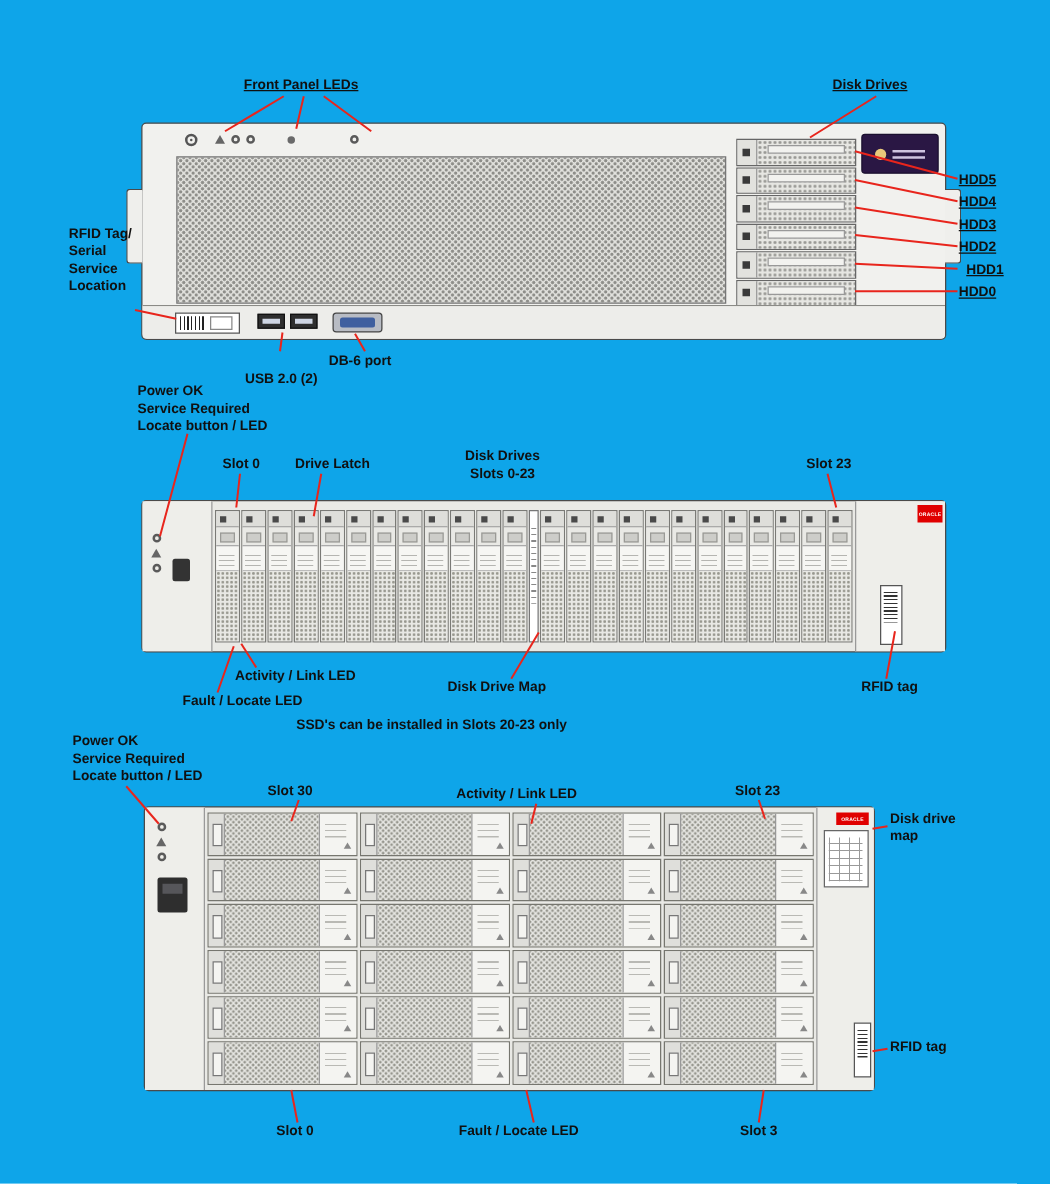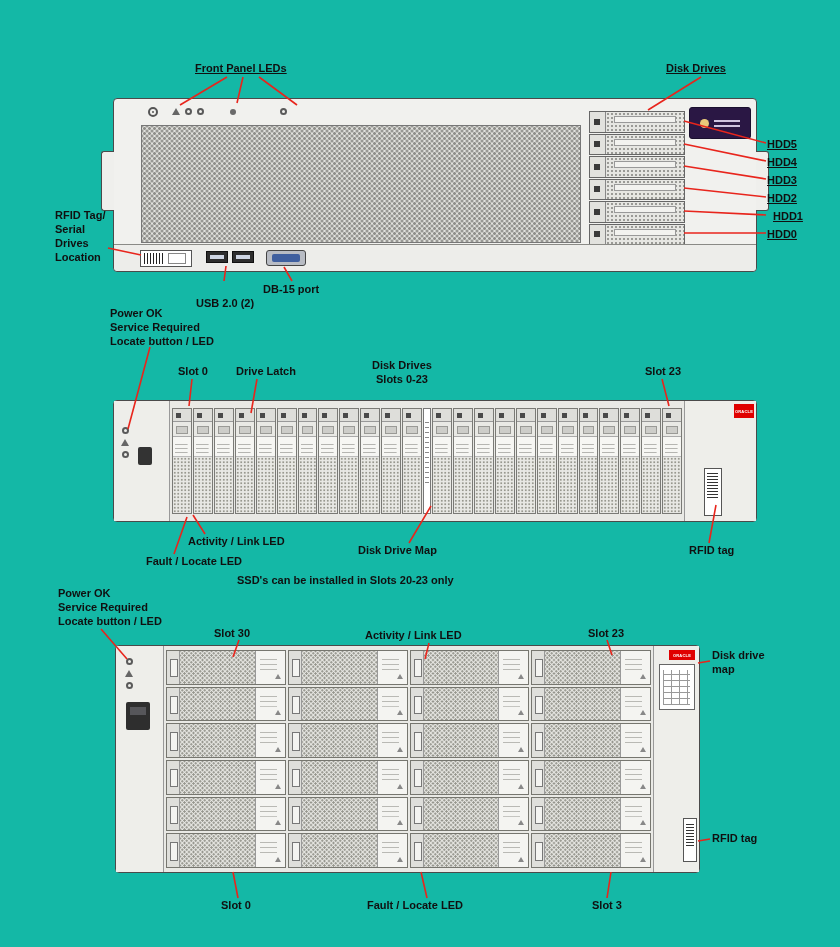--- a/index.html
+++ b/index.html
@@ -1,18 +1,18 @@
 <!DOCTYPE html>
 <html style="--callout: #e8251c; --oracle-red: #e00000;"><head>
 <meta charset="utf-8">
 <style>
   *{box-sizing:border-box;margin:0;padding:0}
   html,body{background:#fff}
   body{width:840px;height:947px;font-family:"Liberation Sans",sans-serif}
-  .canvas{position:relative;width:840px;height:947px;background:#14b8a6;overflow:hidden}
+  .canvas{position:relative;width:840px;height:947px;background:#0ea5e9;overflow:hidden}
   svg.callouts{position:absolute;left:0;top:0;z-index:30;pointer-events:none}
   .cl{stroke:var(--callout,#e8251c);stroke-width:1.6px}
   .label{position:absolute;z-index:20;font-weight:bold;font-size:11px;color:#101010;white-space:nowrap;line-height:14px}
   .label.u{text-decoration:underline}
   .label .ln{display:block}
   .label.ctr{text-align:center}
   .chassis{position:absolute;background:#f1f1ee;border:1px solid #4a4a4a;border-radius:4px;z-index:5}
 
   
   #top-chassis{left:113px;top:98px;width:644px;height:174px}
@@ -112,28 +112,28 @@
   <div class="label u" style="left:195px;top:61px">Front Panel LEDs</div>
   <div class="label u" style="left:666px;top:61px">Disk Drives</div>
 
   <div class="label u" style="left:767px;top:137px">HDD5</div>
   <div class="label u" style="left:767px;top:155px">HDD4</div>
   <div class="label u" style="left:767px;top:173px">HDD3</div>
   <div class="label u" style="left:767px;top:191px">HDD2</div>
   <div class="label u" style="left:773px;top:209px">HDD1</div>
   <div class="label u" style="left:767px;top:227px">HDD0</div>
 
-  <div class="label" style="left:55px;top:208px">
+  <div class="label" style="left:55px;top:180px">
     <span class="ln">RFID Tag/</span>
     <span class="ln">Serial</span>
-    <span class="ln">Drives</span>
+    <span class="ln">Service</span>
     <span class="ln">Location</span>
   </div>
   <div class="label" style="left:196px;top:296px">USB 2.0 (2)</div>
-  <div class="label" style="left:263px;top:282px">DB-15 port</div>
+  <div class="label" style="left:263px;top:282px">DB-6 port</div>
 
   <div class="chassis" id="top-chassis">
     <div class="ear ear-l"></div>
     <div class="ear ear-r"></div>
     <div class="front-leds">
       <span class="icon-power"></span>
       <i class="sp" style="width:14px"></i>
       <span class="led-tri"></span>
       <i class="sp" style="width:5px"></i>
       <span class="led-circle"></span>

